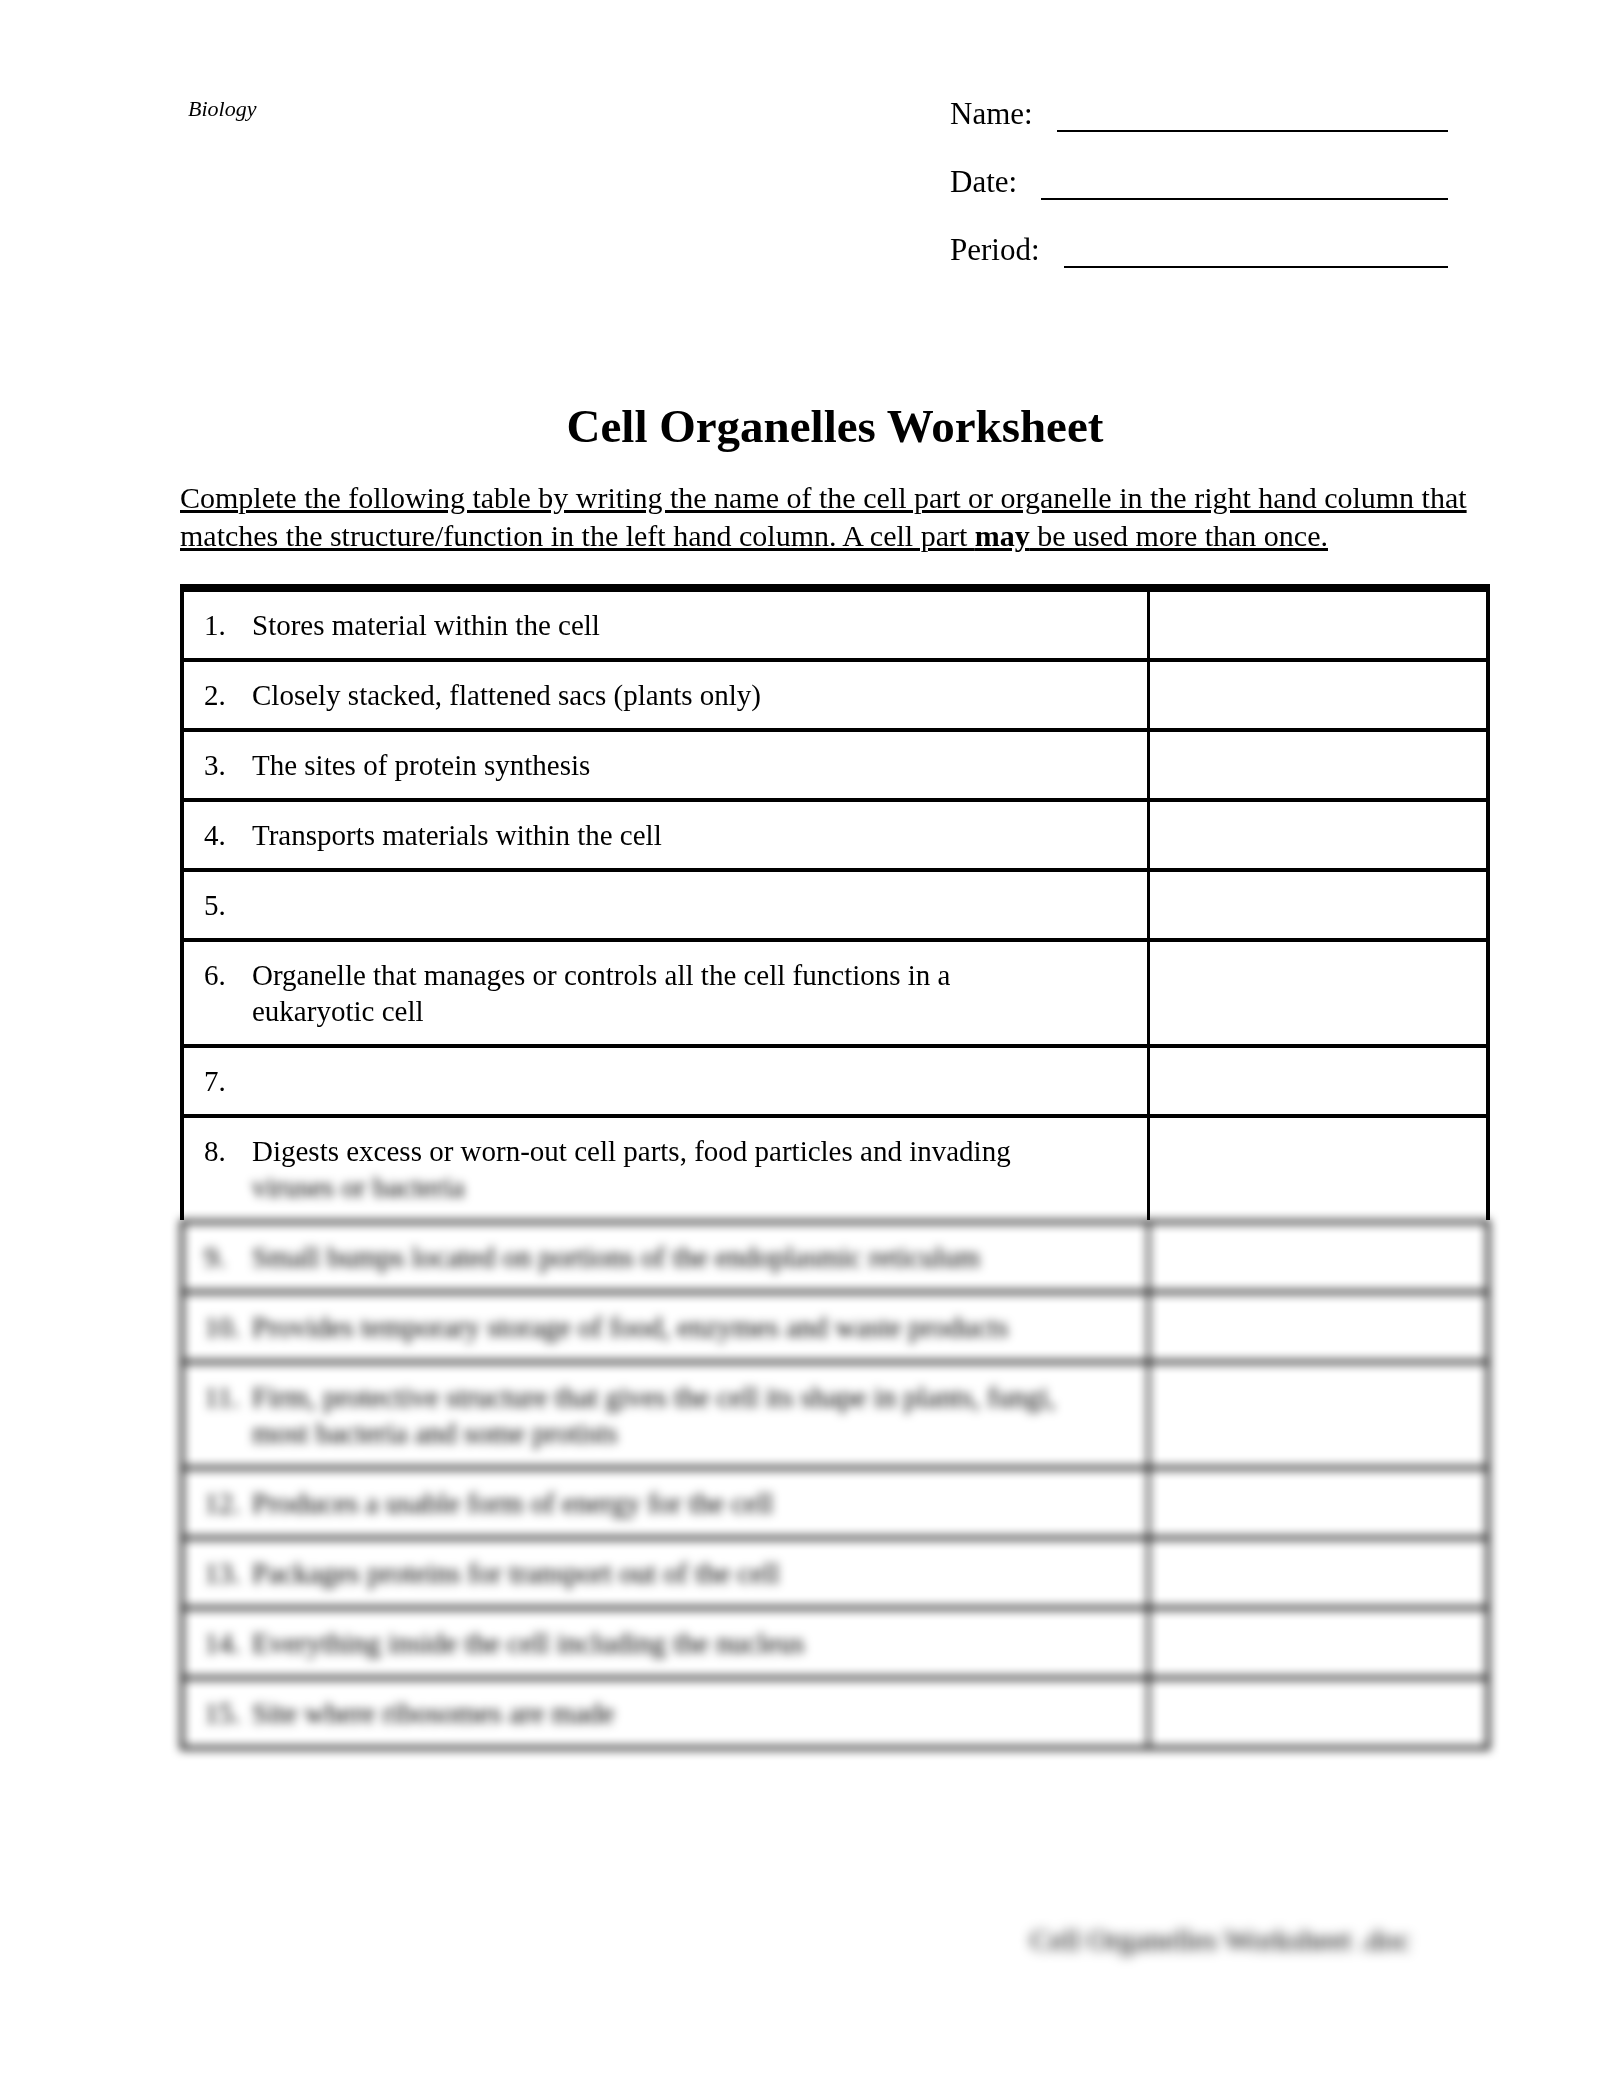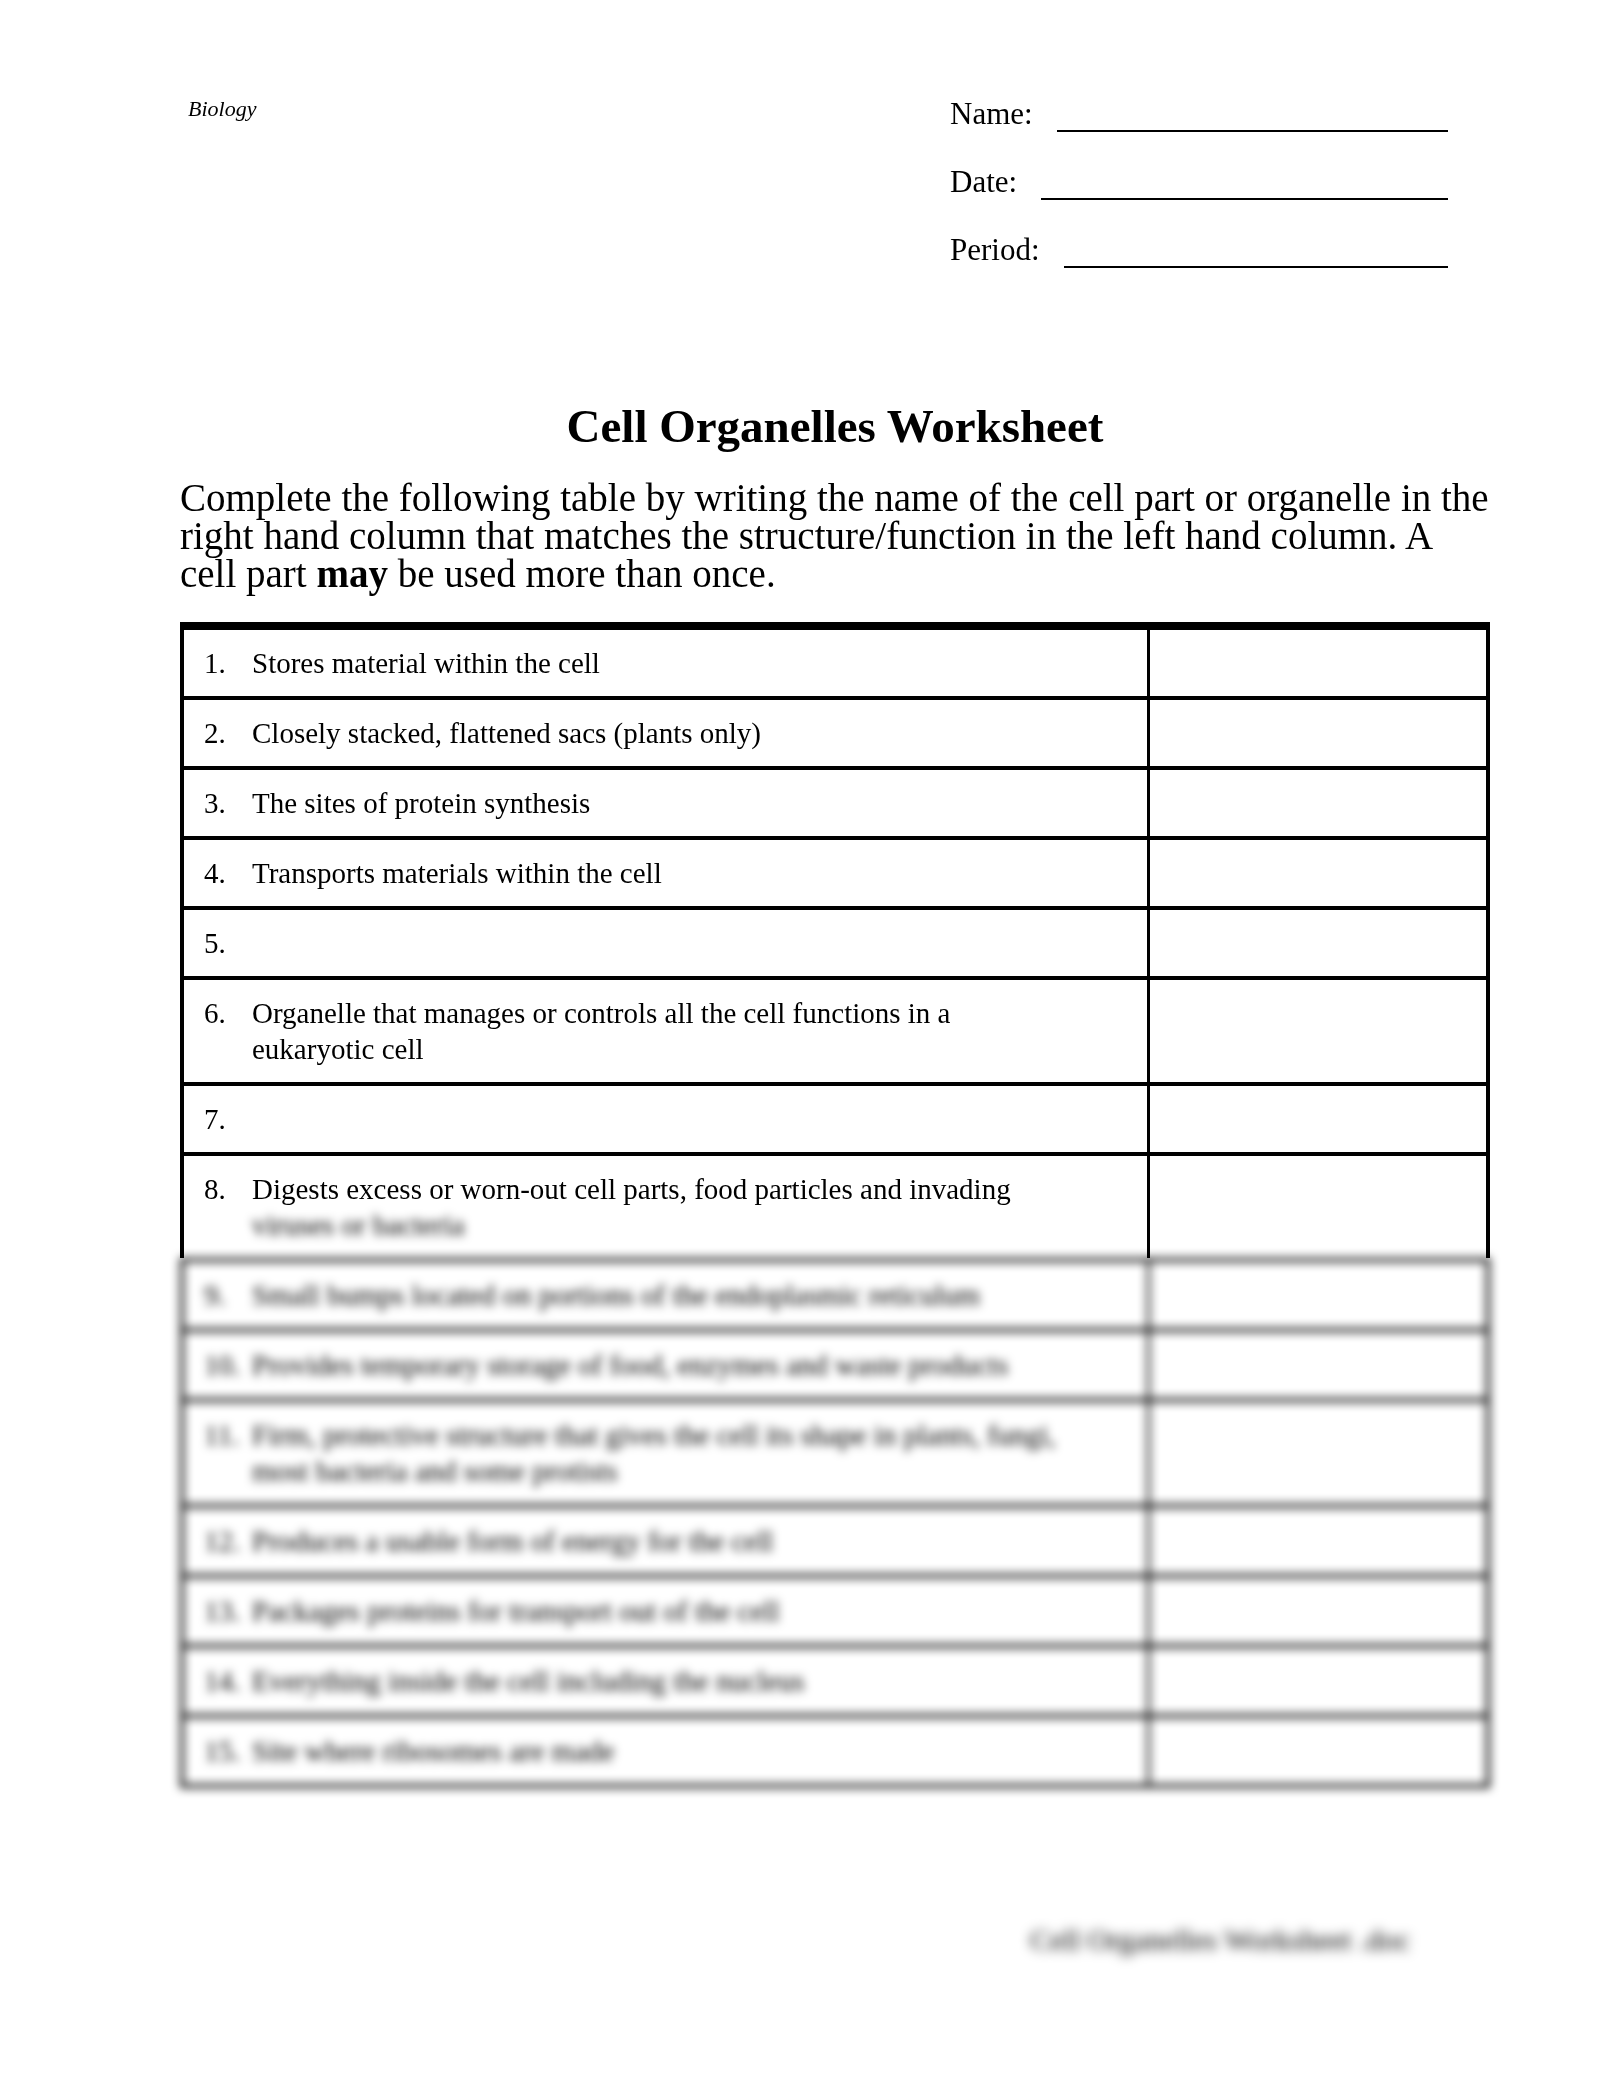--- a/index.html
+++ b/index.html
@@ -34,21 +34,21 @@
   
   .content{
     position:absolute;left:180px;top:372px;width:1310px;margin-top:27px;
   }
   .title{
     margin:0;text-align:center;
     font-size:47px;font-weight:bold;line-height:1.15;
   }
   .instructions{
     margin:26px 0 0 0;
-    font-size:39px;line-height:38px;
+    font-size:30px;line-height:38px;text-decoration:underline;
   }
   
   .tbl{
     margin-top:29px;
     border:4px solid #000;border-bottom:none;
     box-sizing:border-box;
   }
   .tbl-blur{
     border:4px solid #000;
     box-sizing:border-box;

